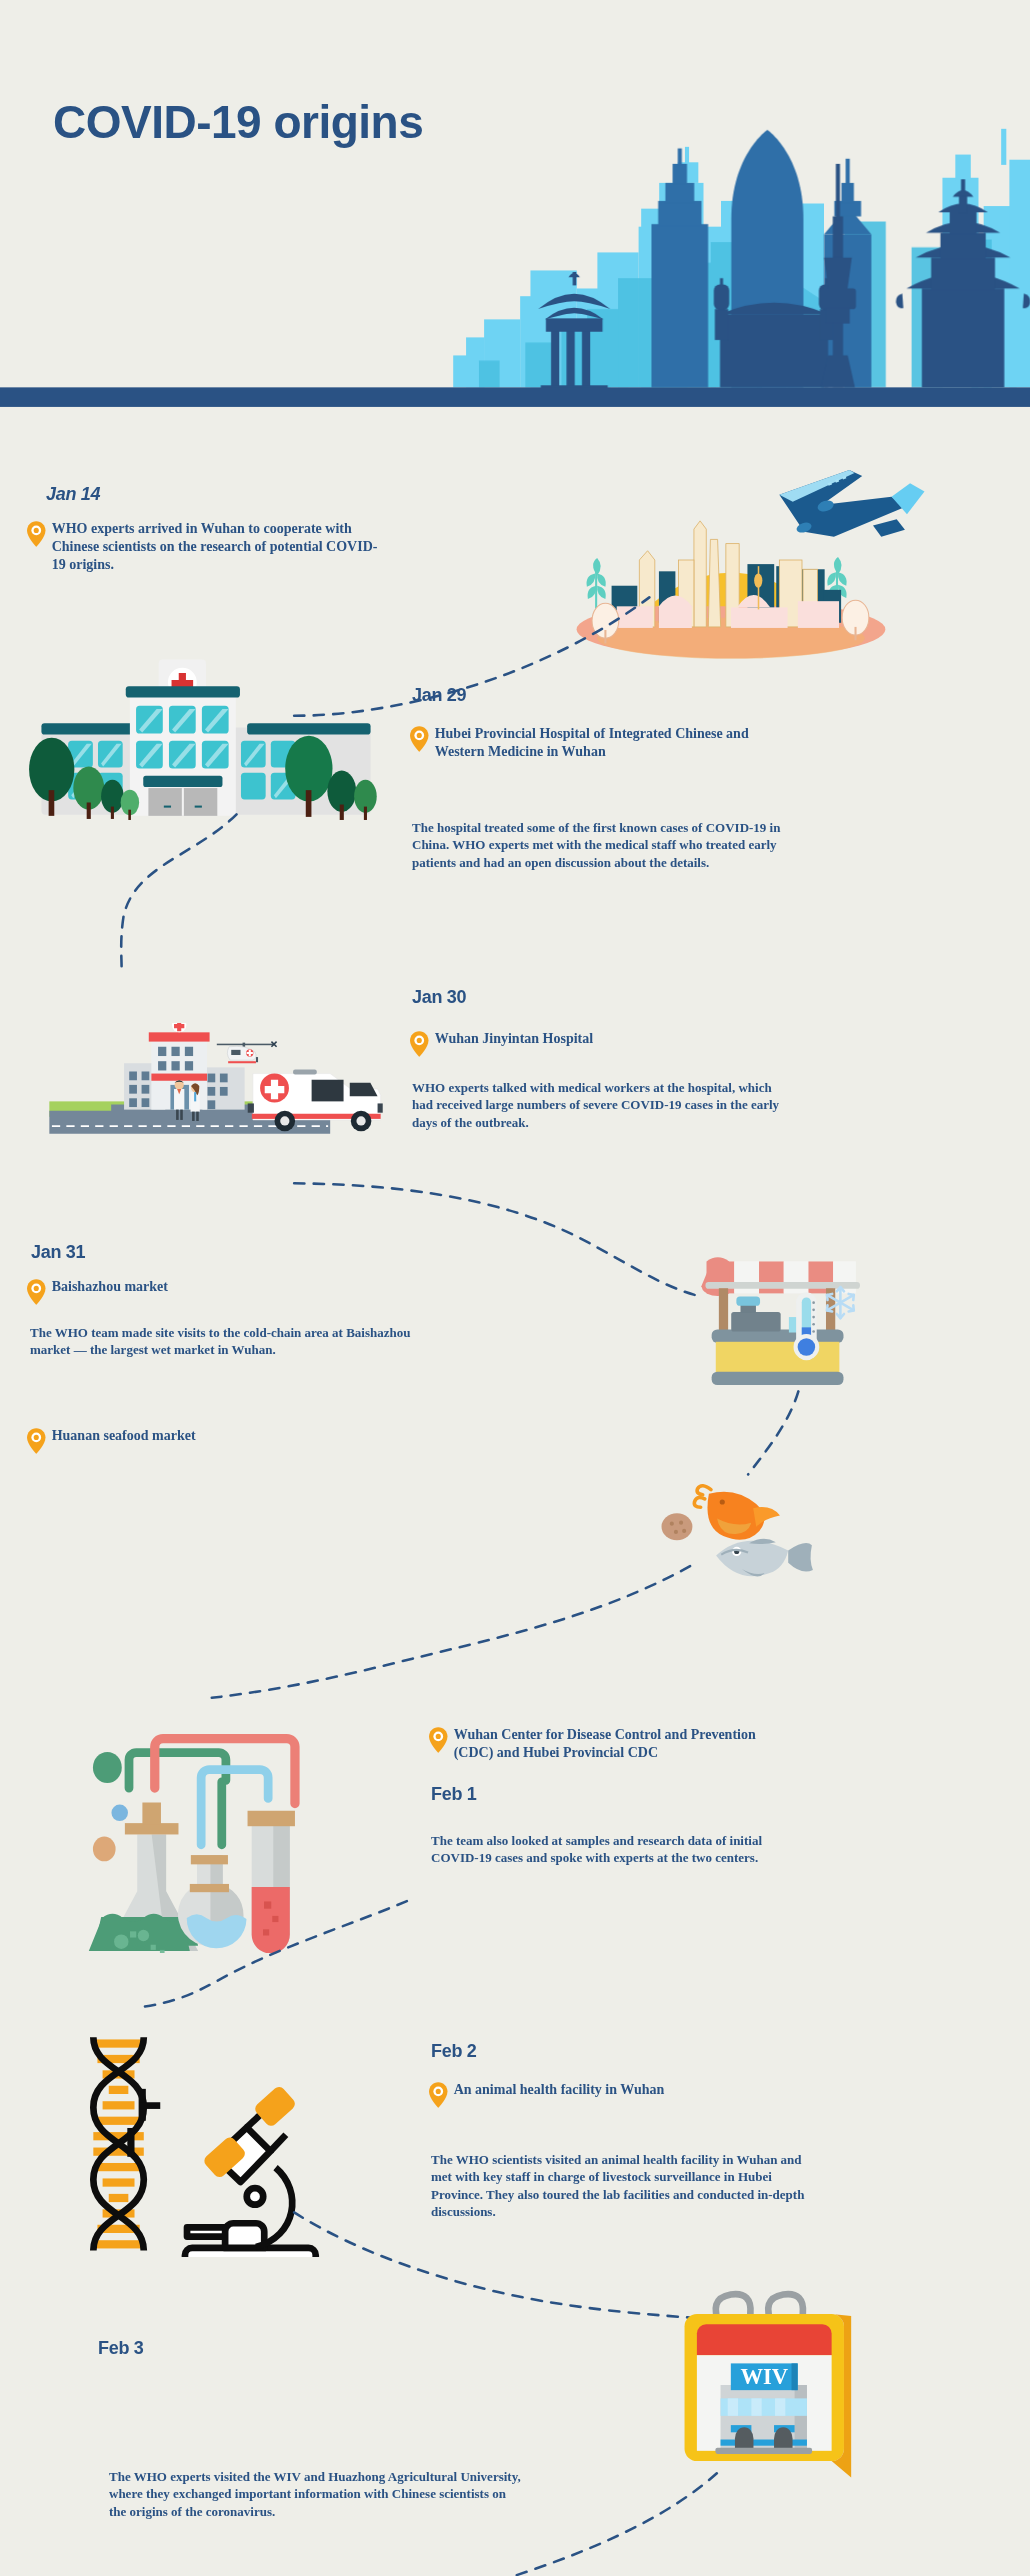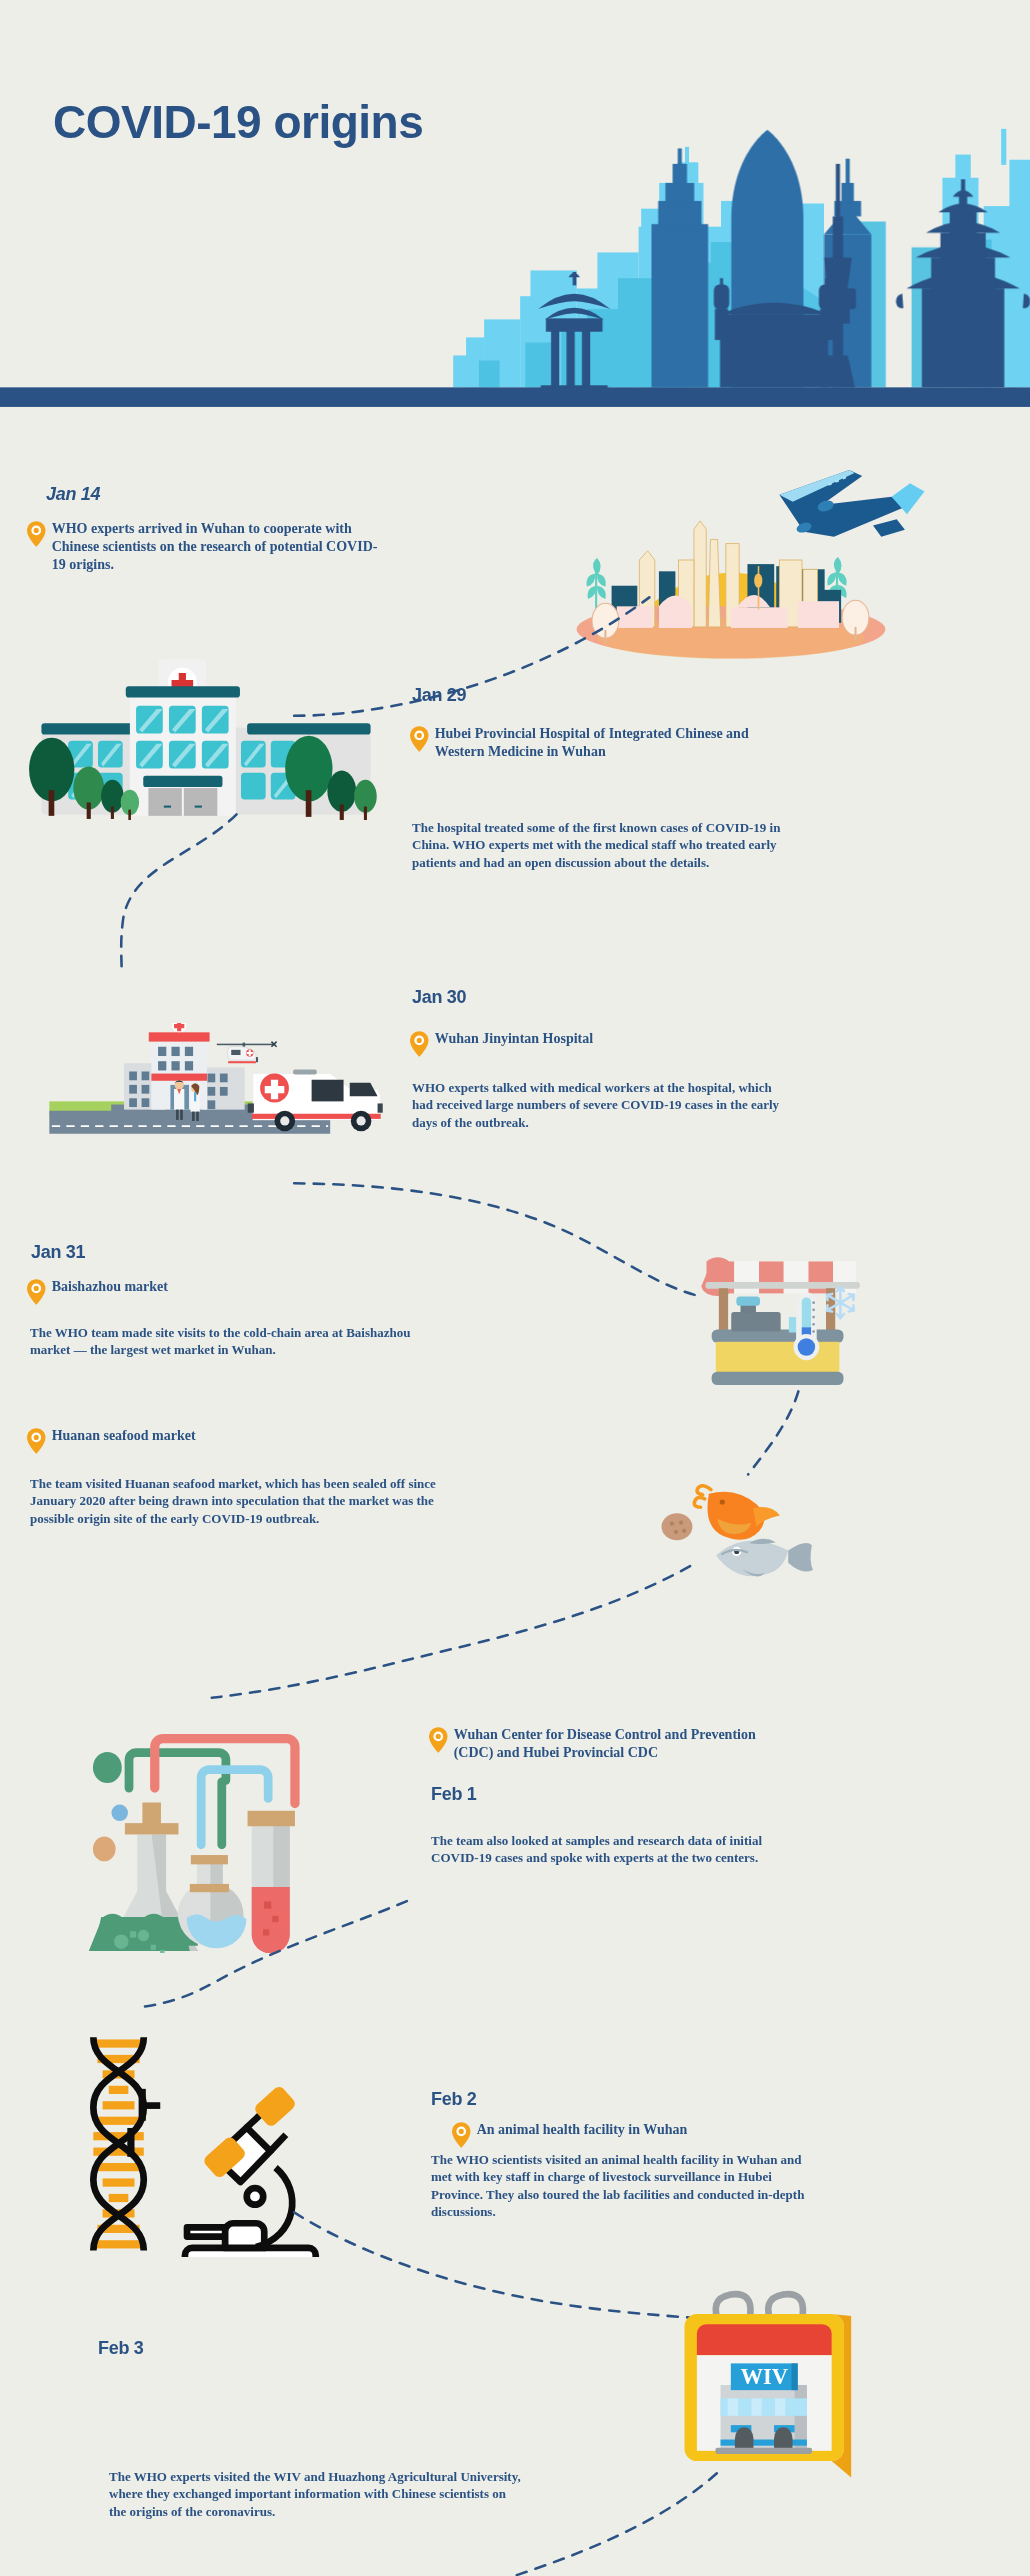--- a/index.html
+++ b/index.html
@@ -539,23 +539,20 @@
     <span class="pin">
       <svg viewBox="0 0 36 50">
           <path d="M18 0C8.06 0 0 8.06 0 18c0 13.5 18 32 18 32s18-18.5 18-32C36 8.06 27.94 0 18 0z" fill="#f5a21b"></path>
           <circle cx="18" cy="18" r="9.5" fill="#ffffff"></circle>
           <circle cx="18" cy="18" r="5" fill="#f5a21b"></circle>
         </svg>
     </span>
     <span class="place-text">Huanan seafood market</span>
   </div>
 
-  <div class="body-text" style="left:30px; top:1475px; width:407px;">
-    <p>The team visited Huanan seafood market, which has been sealed off since January 2020 after being drawn into speculation that the market was the possible origin site of the early COVID-19 outbreak.</p>
-  </div>
 
   <div class="illus" style="left:696px; top:1246px;">
     <svg width="227" height="206" viewBox="0 0 440 400">
       <path d="M30 30 h280 v60 H30z" fill="#f4f5f3"></path>
       <path d="M30 30 q10 0 14 0 l0 62 q-30 6 -34 -14 Z" fill="#ea8c82"></path>
       <path d="M30 30 h44 v62 h-44z" fill="#ea8c82"></path>
       <path d="M74 30 h48 v62 h-48z" fill="#f4f5f3"></path>
       <path d="M122 30 h48 v62 h-48z" fill="#ea8c82"></path>
       <path d="M170 30 h48 v62 h-48z" fill="#f4f5f3"></path>
       <path d="M218 30 h48 v62 h-48z" fill="#ea8c82"></path>
@@ -749,23 +746,23 @@
         <path d="M130 64 L162 34"></path>
         <path d="M176 110 L206 78"></path>
       </g>
       <g fill="#f5a21b">
         <rect x="340" y="112" width="70" height="52" rx="12" transform="rotate(-42 375 138)"></rect>
         <rect x="240" y="212" width="74" height="50" rx="12" transform="rotate(-42 277 237)"></rect>
       </g>
     </svg>
   </div>
 
-  <div class="date-label" style="left:431px; top:2041px;margin-top:48px;">Feb 2</div>
-
-  <div class="place-row" style="left:452px; top:2081px; width:361px;margin-top:40px;">
+  <div class="date-label" style="left:431px; top:2041px;">Feb 2</div>
+
+  <div class="place-row" style="left:429px; top:2081px; width:361px;">
     <span class="pin">
       <svg viewBox="0 0 36 50">
           <path d="M18 0C8.06 0 0 8.06 0 18c0 13.5 18 32 18 32s18-18.5 18-32C36 8.06 27.94 0 18 0z" fill="#f5a21b"></path>
           <circle cx="18" cy="18" r="9.5" fill="#ffffff"></circle>
           <circle cx="18" cy="18" r="5" fill="#f5a21b"></circle>
         </svg>
     </span>
     <span class="place-text">An animal health facility in Wuhan</span>
   </div>
 

